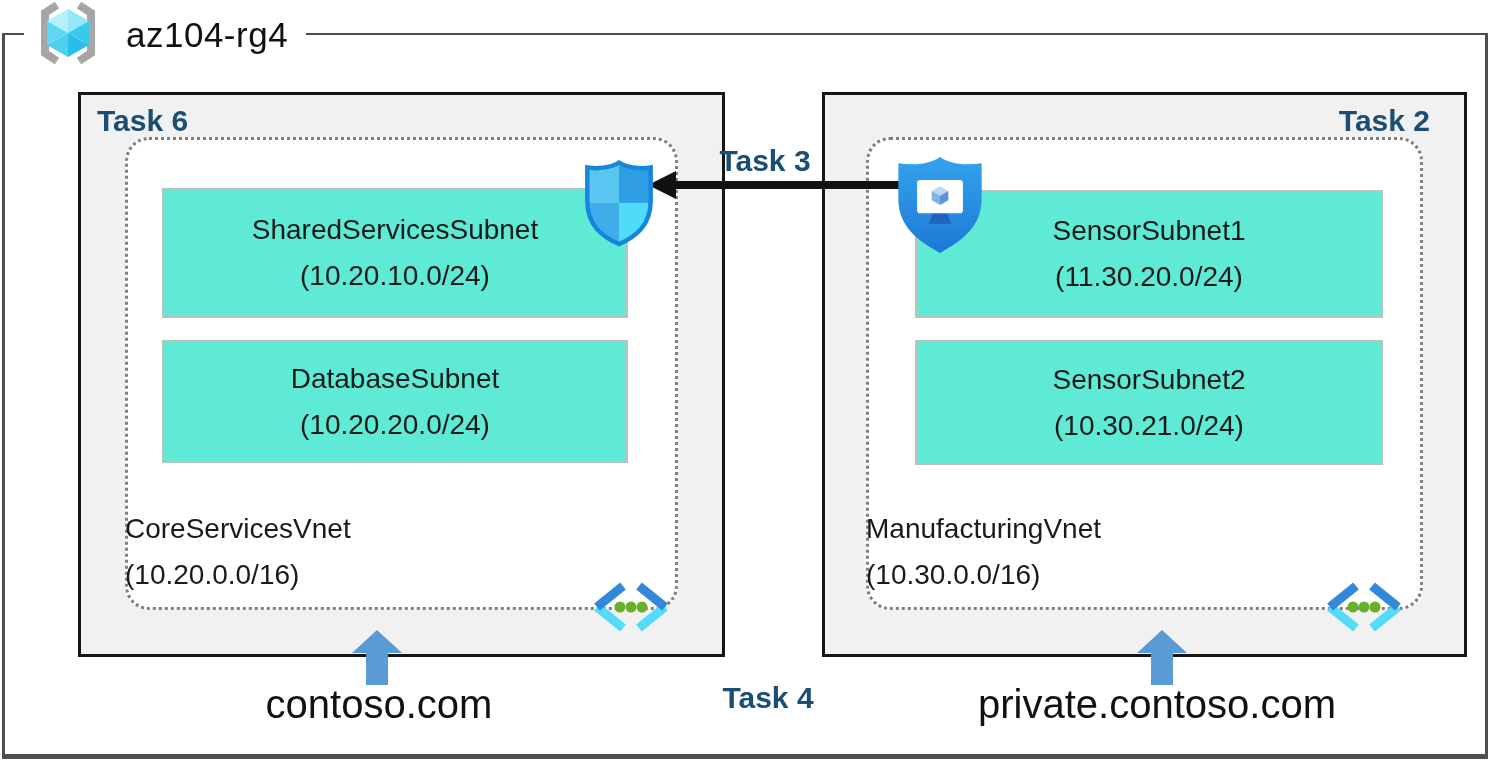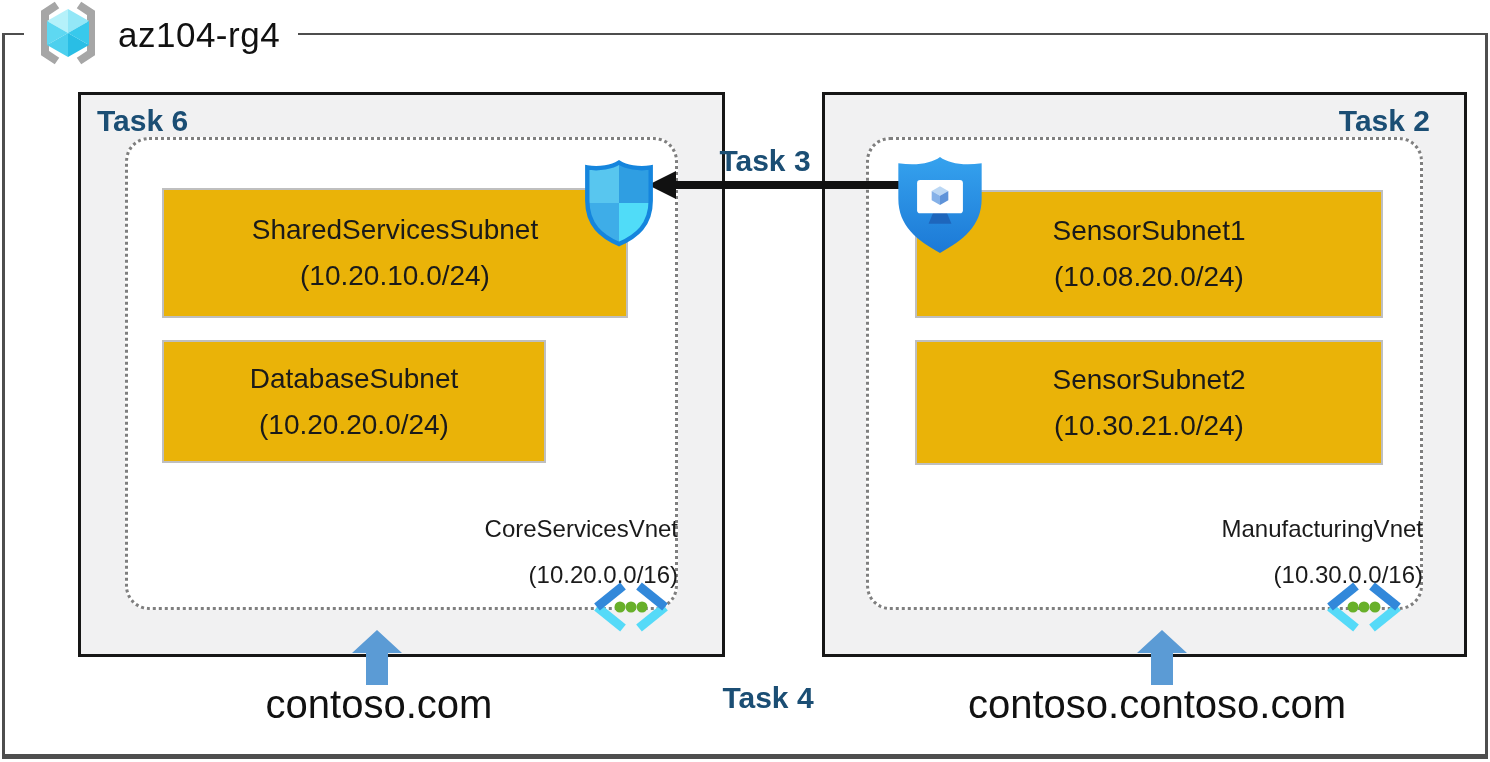--- a/index.html
+++ b/index.html
@@ -3,48 +3,48 @@
 <meta charset="utf-8">
 <style>
   * { margin:0; padding:0; box-sizing:border-box; }
   body { background:#fff; font-family:"Liberation Sans", sans-serif; }
   .canvas { position:relative; width:1490px; height:762px; background:#fff; overflow:hidden; color:#1a1a1a; }
 
   .outer-frame { position:absolute; left:2px; top:33px; width:1486px; height:726px;
                  border:3px solid #4e4e4e; border-top-width:2px; border-bottom-width:5px; }
 
   .rg-label { position:absolute; left:24px; top:0; height:70px; display:flex; align-items:center;
-              gap:12px; background:#fff; padding:0 18px 0 6px; z-index:5; }
+              gap:20px; background:#fff; padding:0 18px 0 6px; z-index:5; }
   .rg-name { font-size:35px; color:#111; letter-spacing:0.5px; }
 
   .task-box { position:absolute; top:92px; width:647px; height:565px; background:#F1F1F2;
               border:3px solid #161616; }
   .task-box.left  { left:78px; }
   .task-box.right { left:822px; width:645px; }
 
   .task-label { position:absolute; font-weight:bold; font-size:30px; color:#1B4E74; z-index:6; }
   .task-label.t1 { left:16px; top:9px; }
   .task-label.t2 { right:34px; top:9px; }
   .task-label.t3 { left:700px; top:144px; width:130px; text-align:center; }
   .task-label.t4 { left:703px; top:681px; width:130px; text-align:center; }
 
   .vnet-area { position:absolute; top:137px; height:473px; background:#fff;
                border:3px dotted #7F7F7F; border-radius:24px; z-index:1; }
   .vnet-area.left  { left:125px; width:553px; }
   .vnet-area.right { left:866px; width:557px; }
 
-  .subnet-box { position:absolute; background:#eab308; border:2px solid #BFBFBF;
+  .subnet-box { position:absolute; background:#5eead4; border:2px solid #BFBFBF;
                 display:flex; flex-direction:column; align-items:center; justify-content:center;
                 text-align:center; font-size:28px; line-height:46px; z-index:2; }
   .sb1 { left:162px; top:188px; width:466px; height:130px; }
-  .sb2 { left:162px; top:340px; width:384px; height:123px; }
+  .sb2 { left:162px; top:340px; width:466px; height:123px; }
   .sb3 { left:915px; top:190px; width:468px; height:128px; }
   .sb4 { left:915px; top:340px; width:468px; height:125px; }
 
-  .vnet-label { position:absolute; top:506px; text-align:right; font-size:24px; line-height:46px; z-index:2; }
+  .vnet-label { position:absolute; top:506px; text-align:left; font-size:28px; line-height:46px; z-index:2; }
   .vnet-label.left  { left:125px; width:553px; }
   .vnet-label.right { left:866px; width:557px; }
 
   .icon-abs { position:absolute; z-index:8; }
   .nsg-icon  { left:584px; top:158px; }
   .asg-icon  { left:896px; top:155px; }
   .vneticon1 { left:588px; top:581px; z-index:3; }
   .vneticon2 { left:1321px; top:581px; z-index:3; }
   .t3-arrow  { left:646px; top:168px; z-index:7; }
   .up-arrow-left  { left:352px; top:630px; z-index:4; }
@@ -107,21 +107,21 @@
     </svg>
   </div>
 
   <div class="task-box right">
     <div class="task-label t2">Task 2</div>
   </div>
   <div class="vnet-area right"></div>
 
   <div class="subnet-box sb3">
     <span>SensorSubnet1</span>
-    <span>(10.08.20.0/24)</span>
+    <span>(11.30.20.0/24)</span>
   </div>
   <div class="subnet-box sb4">
     <span>SensorSubnet2</span>
     <span>(10.30.21.0/24)</span>
   </div>
   <div class="vnet-label right">
     <div>ManufacturingVnet</div>
     <div>(10.30.0.0/16)</div>
   </div>
 
@@ -186,15 +186,15 @@
       <polygon points="25,0 50,23 36,23 36,55 14,55 14,23 0,23" fill="#5B9BD5"></polygon>
     </svg>
   </div>
   <div class="dns-label left">contoso.com</div>
 
   <div class="icon-abs up-arrow-right">
     <svg width="50" height="55" viewBox="0 0 50 55">
       <polygon points="25,0 50,23 36,23 36,55 14,55 14,23 0,23" fill="#5B9BD5"></polygon>
     </svg>
   </div>
-  <div class="dns-label right">contoso.contoso.com</div>
+  <div class="dns-label right">private.contoso.com</div>
 
 </div>
 
 </body></html>

